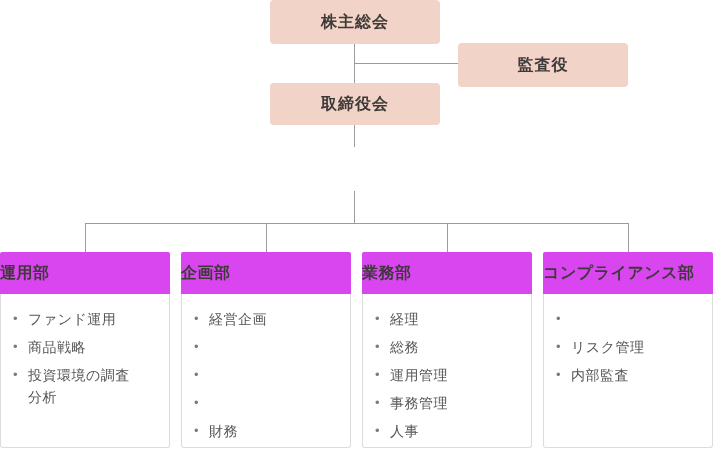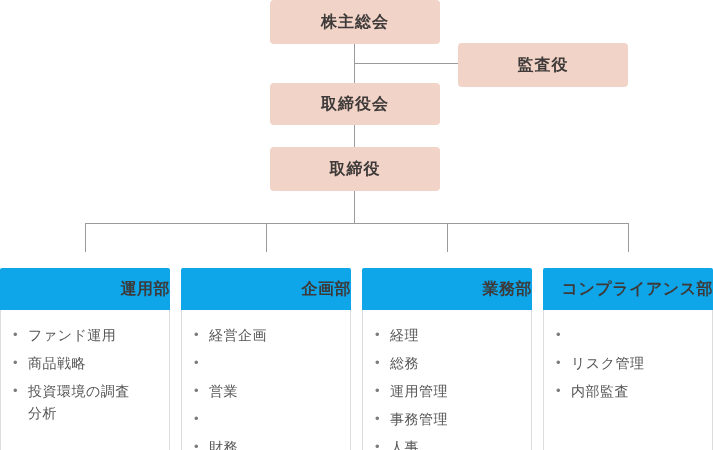--- a/index.html
+++ b/index.html
@@ -59,31 +59,30 @@
     width: 170px;
     height: 196px;
     box-sizing: border-box;
   }
   .dept-1 { left: 0; }
   .dept-2 { left: 181px; }
   .dept-3 { left: 362px; }
   .dept-4 { left: 543px; }
   .dept-header {
     height: 42px;
-    background: #0ea5e9;
+    background: #d946ef;
     border-radius: 2px 2px 0 0;
     display: flex;
     align-items: center;
-    justify-content: flex-end;
+    justify-content: flex-start;
     font-size: 16px;
     font-weight: bold;
     color: #3d3a39;
     letter-spacing: 0.5px;
     white-space: nowrap;
-    margin-top: 16px;
   }
   .dept-body {
     height: 154px;
     background: #ffffff;
     border: 1px solid #dcdcdc;
     border-top: none;
     border-radius: 0 0 3px 3px;
     box-sizing: border-box;
     padding: 14px 8px 0 12px;
   }
@@ -119,23 +118,20 @@
 <div class="canvas">
 
   <div class="node node-shareholders">
     <span>株主総会</span>
   </div>
   <div class="node node-board">
     <span>取締役会</span>
   </div>
   <div class="node node-auditor">
     <span>監査役</span>
-  </div>
-  <div class="node node-directors">
-    <span>取締役</span>
   </div>
 
   <div class="line v line-sh-board"></div>
   <div class="line h line-to-auditor"></div>
   <div class="line v line-board-dir"></div>
   <div class="line v line-dir-down"></div>
   <div class="line h line-dist"></div>
   <div class="line v drop-1"></div>
   <div class="line v drop-2"></div>
   <div class="line v drop-3"></div>
@@ -172,21 +168,20 @@
       <ul class="dept-list">
         <li>
           <span class="bullet">•</span>
           <span class="item-text">経営企画</span>
         </li>
         <li>
           <span class="bullet">•</span>
         </li>
         <li>
           <span class="bullet">•</span>
-          <span class="item-text">営業</span>
         </li>
         <li>
           <span class="bullet">•</span>
         </li>
         <li>
           <span class="bullet">•</span>
           <span class="item-text">財務</span>
         </li>
       </ul>
     </div>

